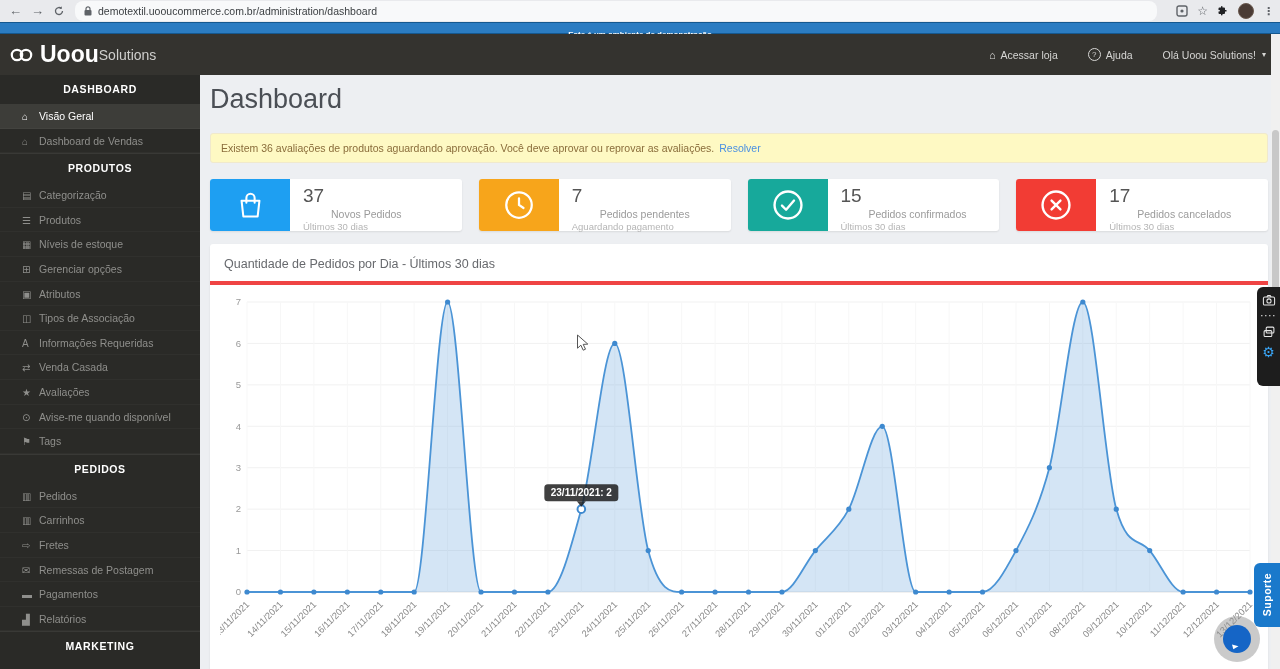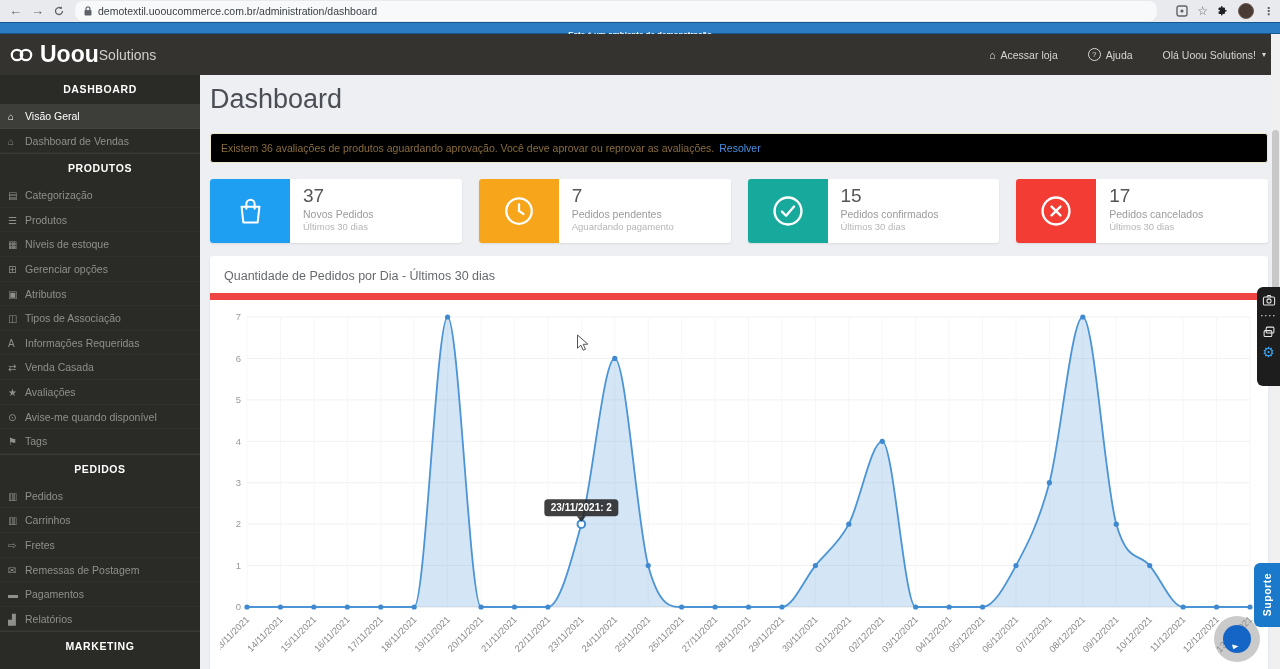--- a/index.html
+++ b/index.html
@@ -32,40 +32,40 @@
   .hlink{color:#d6d6d4;font-size:10.5px;margin-left:30px;display:flex;align-items:center;cursor:pointer;}
   .hlink .ico{margin-right:5px;font-size:11px;}
   .q-circle{display:inline-block;width:11px;height:11px;border:1px solid #d6d6d4;border-radius:50%;
     font-size:8px;line-height:11px;text-align:center;margin-right:5px;}
   .chev{margin-left:6px;font-size:8px;}
   
   .sidebar{position:absolute;left:0;top:75px;width:200px;height:594px;background:#2a2a27;z-index:2;overflow:hidden;}
   .side-title{height:29px;line-height:29px;text-align:center;color:#fff;font-size:10.5px;font-weight:bold;
     letter-spacing:.6px;border-top:1px solid rgba(255,255,255,.07);}
   .side-title.first{border-top:none;}
-  .side-item{height:24.6px;line-height:24.6px;padding-left:8px;font-size:10.5px;color:#8f8f8c;cursor:pointer;
+  .side-item{height:24.6px;line-height:24.6px;padding-left:22px;font-size:10.5px;color:#8f8f8c;cursor:pointer;
     white-space:nowrap;border-bottom:1px solid rgba(255,255,255,.03);box-sizing:border-box;}
   .side-item.active{background:#3d3d39;color:#fff;}
   .si-icon{display:inline-block;width:17px;font-size:10px;}
   
   .main{position:absolute;left:200px;top:75px;width:1080px;height:594px;background:#edeff2;
     padding:0 12px 0 10px;box-sizing:border-box;}
   .page-title{font-size:27px;color:#4b4f55;margin-top:9px;}
-  .alert{margin-top:18px;height:30px;background:#000000;border:1px solid #f0e9cc;border-radius:3px;
+  .alert{margin-top:18px;height:30px;background:#fef9c3;border:1px solid #f0e9cc;border-radius:3px;
     font-size:10.5px;color:#8a6d3b;line-height:28px;padding-left:10px;box-sizing:border-box;white-space:nowrap;overflow:hidden;}
   .alert-link{color:#4a90e2;margin-left:5px;cursor:pointer;text-decoration:none;}
-  .stats-row{margin-top:16px;display:flex;gap:17px;height:64px;}
+  .stats-row{margin-top:16px;display:flex;gap:17px;height:52px;}
   .stat-card{flex:1;background:#fff;border-radius:3px;box-shadow:0 1px 2px rgba(0,0,0,.09);display:flex;cursor:pointer;}
   .stat-icon{width:80px;border-radius:3px 0 0 3px;display:flex;align-items:center;justify-content:center;flex:none;}
   .stat-text{padding:7px 0 0 13px;min-width:0;}
   .stat-value{font-size:19px;color:#555;line-height:1.1;}
-  .stat-label{font-size:10.5px;color:#9b9b9b;margin-top:1px;white-space:nowrap;}
+  .stat-label{font-size:10.5px;color:#9b9b9b;margin-top:1px;white-space:nowrap;margin-left:28px;}
   .stat-sub{font-size:9.5px;color:#b5b5b5;margin-top:1px;white-space:nowrap;}
   .chart-card{margin-top:13px;background:#fff;border-radius:3px;box-shadow:0 1px 2px rgba(0,0,0,.09);height:430px;}
-  .chart-header{padding:13px 14px 10px 14px;font-size:12.5px;color:#67696d;border-bottom:7px solid #ef4444;}
+  .chart-header{padding:13px 14px 10px 14px;font-size:12.5px;color:#67696d;border-bottom:4px solid #ef4444;}
   #chart-holder svg{display:block;margin:4px 0 0 10px;}
   
   .scrollbar{position:absolute;right:0;top:34px;width:9px;height:635px;background:#f0f0f0;z-index:4;}
   .scroll-thumb{position:absolute;right:1px;top:96px;width:7px;height:160px;background:#c8c8c8;border-radius:4px;}
   .ext-toolbar{position:absolute;right:0;top:287px;width:23px;height:99px;background:#1d1d1d;
     border-radius:6px 0 0 6px;z-index:6;display:flex;flex-direction:column;align-items:center;padding-top:7px;box-sizing:border-box;}
   .ext-toolbar>*{margin-bottom:6px;}
   .ext-dots{color:#cfcfcf;font-size:9px;font-weight:bold;letter-spacing:1px;line-height:6px;}
   .gear{color:#3aa5f5;font-size:14px;line-height:14px;}
   .suporte-tab{position:absolute;right:0;top:563px;width:26px;height:64px;background:#1a79cb;

